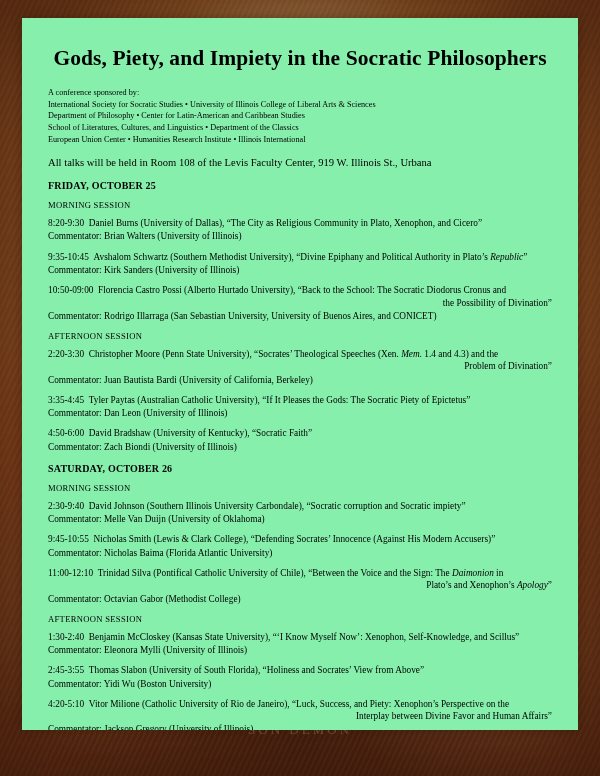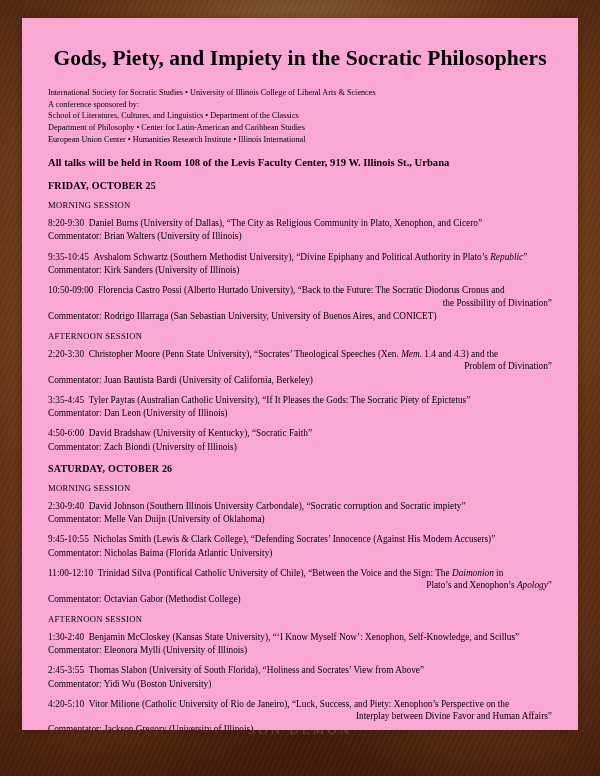--- a/index.html
+++ b/index.html
@@ -55,21 +55,21 @@
     font-variant: small-caps;
   }
 
   
   .page {
     position: absolute;
     left: 22px;
     top: 18px;
     width: 556px;
     height: 712px;
-    background: #f9a8d4;
+    background: #86efac;
     box-shadow: 0 0 10px rgba(40,16,6,0.45);
     padding: 0;
     overflow: hidden;
   }
   .inner {
     padding: 22px 26px 10px 26px;
   }
 
   h1.title {
     font-family: "Liberation Serif", serif;
@@ -84,21 +84,21 @@
   .sponsors {
     font-size: 8.2px;
     line-height: 1.42;
     color: #000;
     margin-bottom: 12px;
   }
   .sponsors div { white-space: nowrap; }
 
   .venue {
     font-size: 10.6px;
-    font-weight: bold;
+    font-weight: normal;
     margin: 8px 0 12px 0;
     color: #000;
   }
 
   .day {
     font-size: 10px;
     font-weight: bold;
     margin: 10px 0 8px 0;
     letter-spacing: 0.2px;
     color: #000;
@@ -139,45 +139,45 @@
 <div class="bg"></div>
 <div class="watermark">SON DEMON</div>
 <div class="vignette"></div>
 
 <div class="page">
   <div class="inner">
 
     <h1 class="title">Gods, Piety, and Impiety in the Socratic Philosophers</h1>
 
     <div class="sponsors">
+      <div>A conference sponsored by:</div>
       <div>International Society for Socratic Studies  •  University of Illinois College of Liberal Arts &amp; Sciences</div>
-      <div>A conference sponsored by:</div>
+      <div>Department of Philosophy  •  Center for Latin-American and Caribbean Studies</div>
       <div>School of Literatures, Cultures, and Linguistics  •  Department of the Classics</div>
-      <div>Department of Philosophy  •  Center for Latin-American and Caribbean Studies</div>
       <div>European Union Center  •  Humanities Research Institute  •  Illinois International</div>
     </div>
 
     <div class="venue">All talks will be held in Room 108 of the Levis Faculty Center, 919 W. Illinois St., Urbana</div>
 
     <div class="day">FRIDAY, OCTOBER 25</div>
 
     <div class="session">MORNING SESSION</div>
 
     <div class="entry">
       <div class="talk"><span>8:20-9:30</span>&nbsp;&nbsp;<span>Daniel Burns (University of Dallas), “The City as Religious Community in Plato, Xenophon, and Cicero”</span></div>
       <div class="comm"><span class="cont">Commentator: Brian Walters (University of Illinois)</span></div>
     </div>
 
     <div class="entry">
       <div class="talk"><span>9:35-10:45</span>&nbsp;&nbsp;<span>Avshalom Schwartz (Southern Methodist University), “Divine Epiphany and Political Authority in Plato’s </span><i>Republic</i><span>”</span></div>
       <div class="comm"><span class="cont">Commentator: Kirk Sanders (University of Illinois)</span></div>
     </div>
 
     <div class="entry">
-      <div class="talk"><span>10:50-09:00</span>&nbsp;&nbsp;<span>Florencia Castro Possi (Alberto Hurtado University), “Back to the Future: The Socratic Diodorus Cronus and</span><span class="cont">the Possibility of Divination”</span></div>
+      <div class="talk"><span>10:50-09:00</span>&nbsp;&nbsp;<span>Florencia Castro Possi (Alberto Hurtado University), “Back to the School: The Socratic Diodorus Cronus and</span><span class="cont">the Possibility of Divination”</span></div>
       <div class="comm"><span class="cont">Commentator: Rodrigo Illarraga (San Sebastian University, University of Buenos Aires, and CONICET)</span></div>
     </div>
 
     <div class="session">AFTERNOON SESSION</div>
 
     <div class="entry">
       <div class="talk"><span>2:20-3:30</span>&nbsp;&nbsp;<span>Christopher Moore (Penn State University), “Socrates’ Theological Speeches (Xen. </span><i>Mem.</i><span> 1.4 and 4.3) and the</span><span class="cont">Problem of Divination”</span></div>
       <div class="comm"><span class="cont">Commentator: Juan Bautista Bardi (University of California, Berkeley)</span></div>
     </div>
 

